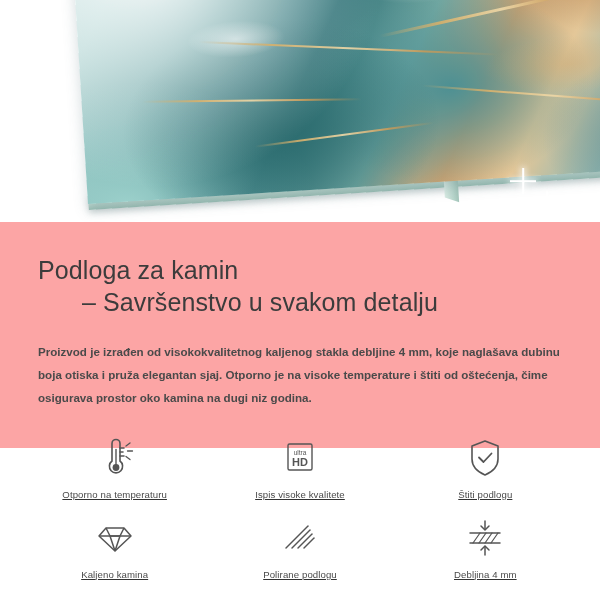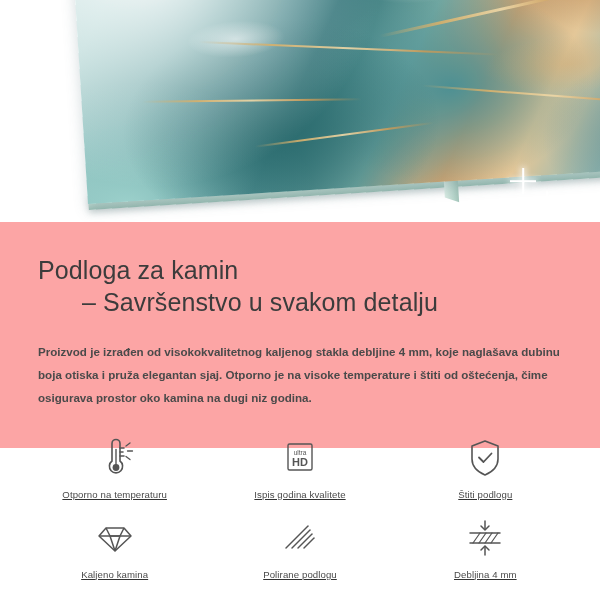--- a/index.html
+++ b/index.html
@@ -230,21 +230,21 @@
     </div>
 
     <div class="feature">
       <div class="feature-icon">
         <svg width="40" height="42" viewBox="0 0 40 42">
           <rect x="8" y="7" width="24" height="26" rx="1.5" fill="none" stroke="#555" stroke-width="1.4"></rect>
           <text x="20" y="18" font-family="Liberation Sans, sans-serif" font-size="6.5" fill="#555" text-anchor="middle">ultra</text>
           <text x="20" y="29" font-family="Liberation Sans, sans-serif" font-size="11" font-weight="bold" fill="#555" text-anchor="middle">HD</text>
         </svg>
       </div>
-      <div class="feature-label">Ispis godina kvalitete</div>
+      <div class="feature-label">Ispis visoke kvalitete</div>
     </div>
 
     <div class="feature">
       <div class="feature-icon">
         <svg width="40" height="44" viewBox="0 0 40 44">
           <path d="M20 5 L33 10 V23 C33 31 27 36 20 39 C13 36 7 31 7 23 V10 Z" fill="none" stroke="#555" stroke-width="1.6" stroke-linejoin="round"></path>
           <path d="M14 21.5 L18.5 26 L26.5 17.5" fill="none" stroke="#555" stroke-width="1.8" stroke-linecap="round" stroke-linejoin="round"></path>
         </svg>
       </div>
       <div class="feature-label">Štiti podlogu</div>

